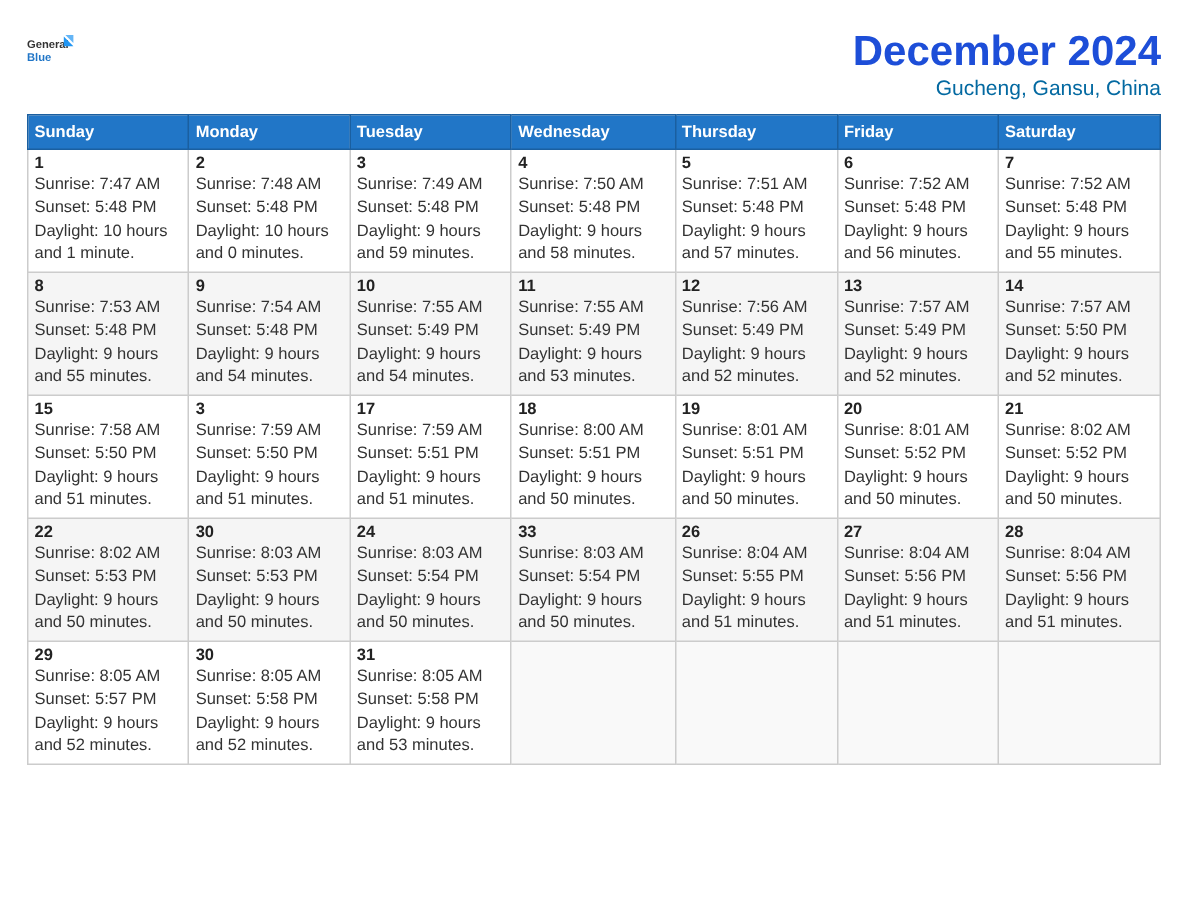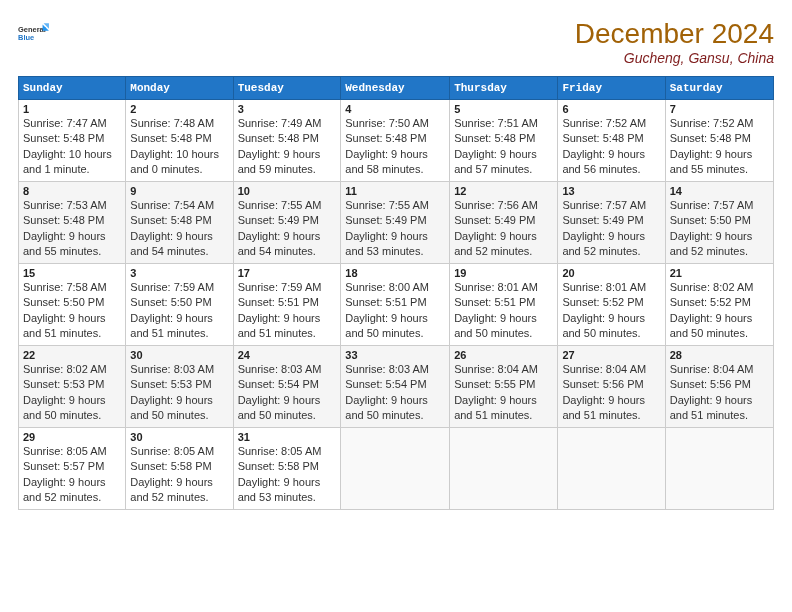--- a/index.html
+++ b/index.html
@@ -24,42 +24,40 @@
     .logo {
       display: flex;
       align-items: center;
       gap: 2px;
     }
     .title-block {
       text-align: right;
     }
     .main-title {
       font-size: 28px;
-      font-weight: normal;
-      color: #a16207;
+      font-weight: bold;
+      color: #1d4ed8;
     }
     .sub-title {
       font-size: 14px;
-      color: #7f1d1d;
-      font-style: italic;
+      color: #0369a1;
     }
     .calendar {
       width: 100%;
       border-collapse: collapse;
       font-size: 9.5px;
     }
     .calendar th {
       background: #2176c7;
       color: #fff;
       padding: 5px 4px;
       text-align: left;
       font-size: 11px;
       font-weight: bold;
       border: 1px solid #1a5fa0;
-      font-family: Liberation Mono, monospace;
     }
     .calendar td {
       border: 1px solid #ccc;
       vertical-align: top;
       padding: 3px 4px;
       width: 113px;
       height: 82px;
       background: #fff;
     }
     .calendar tr:nth-child(even) td {

